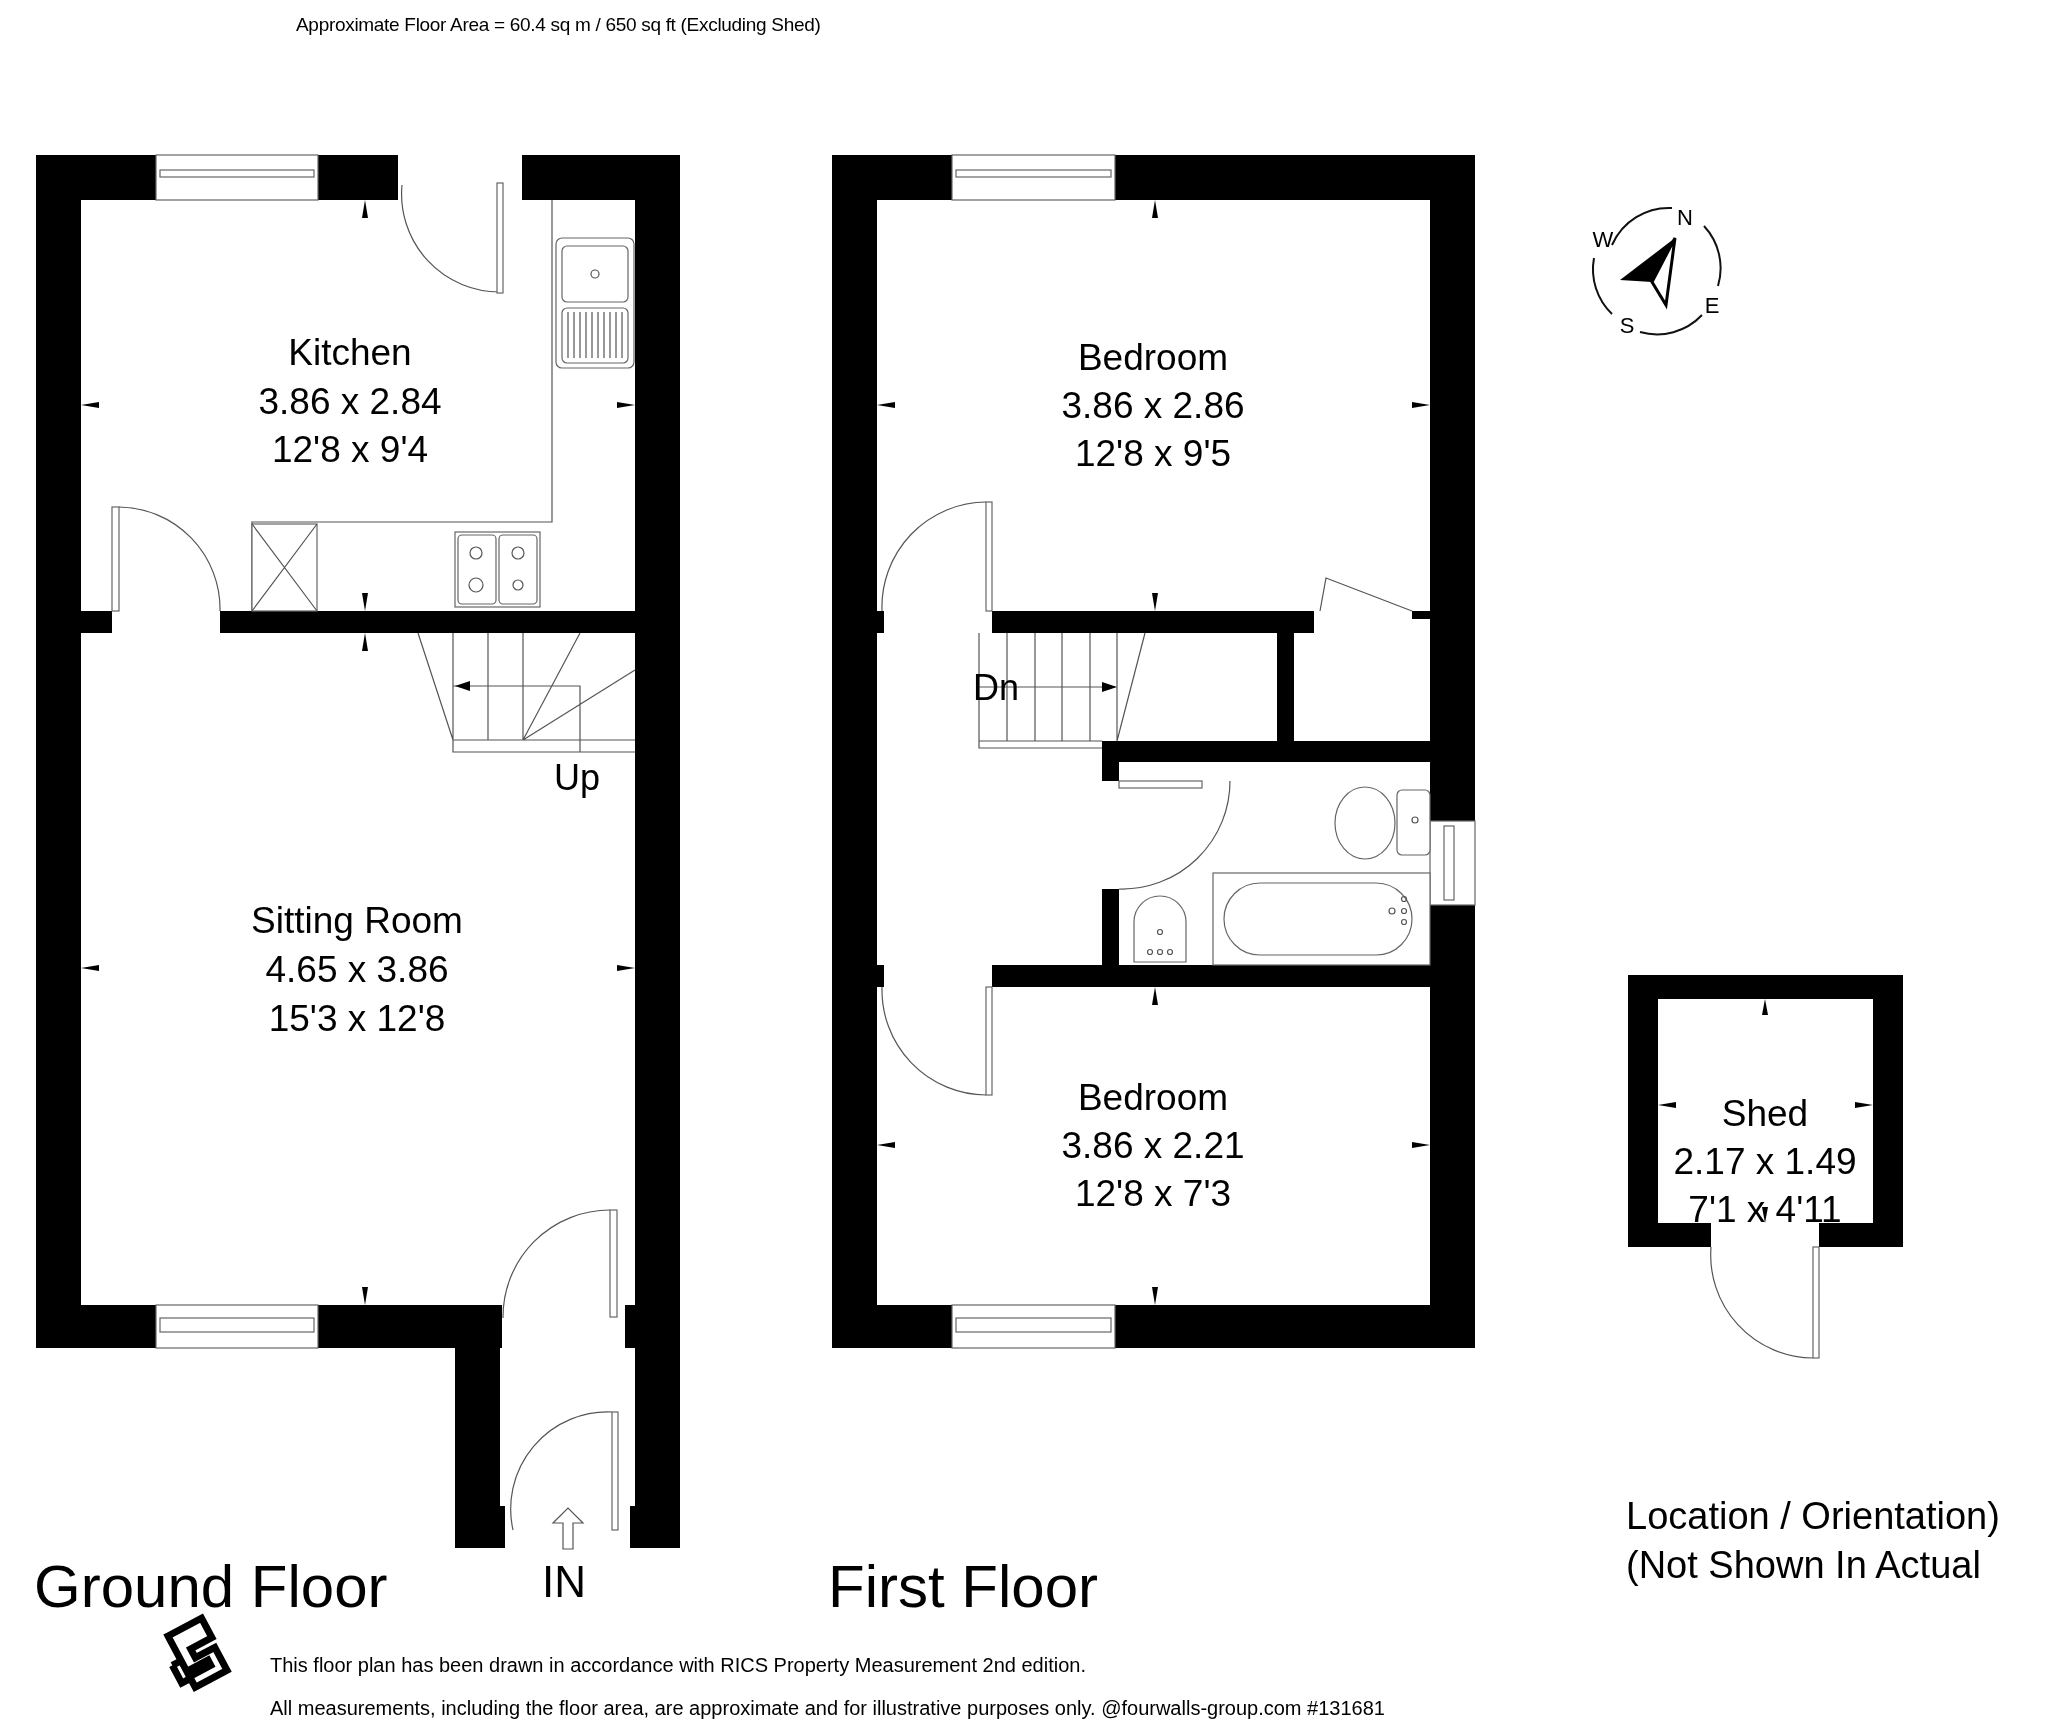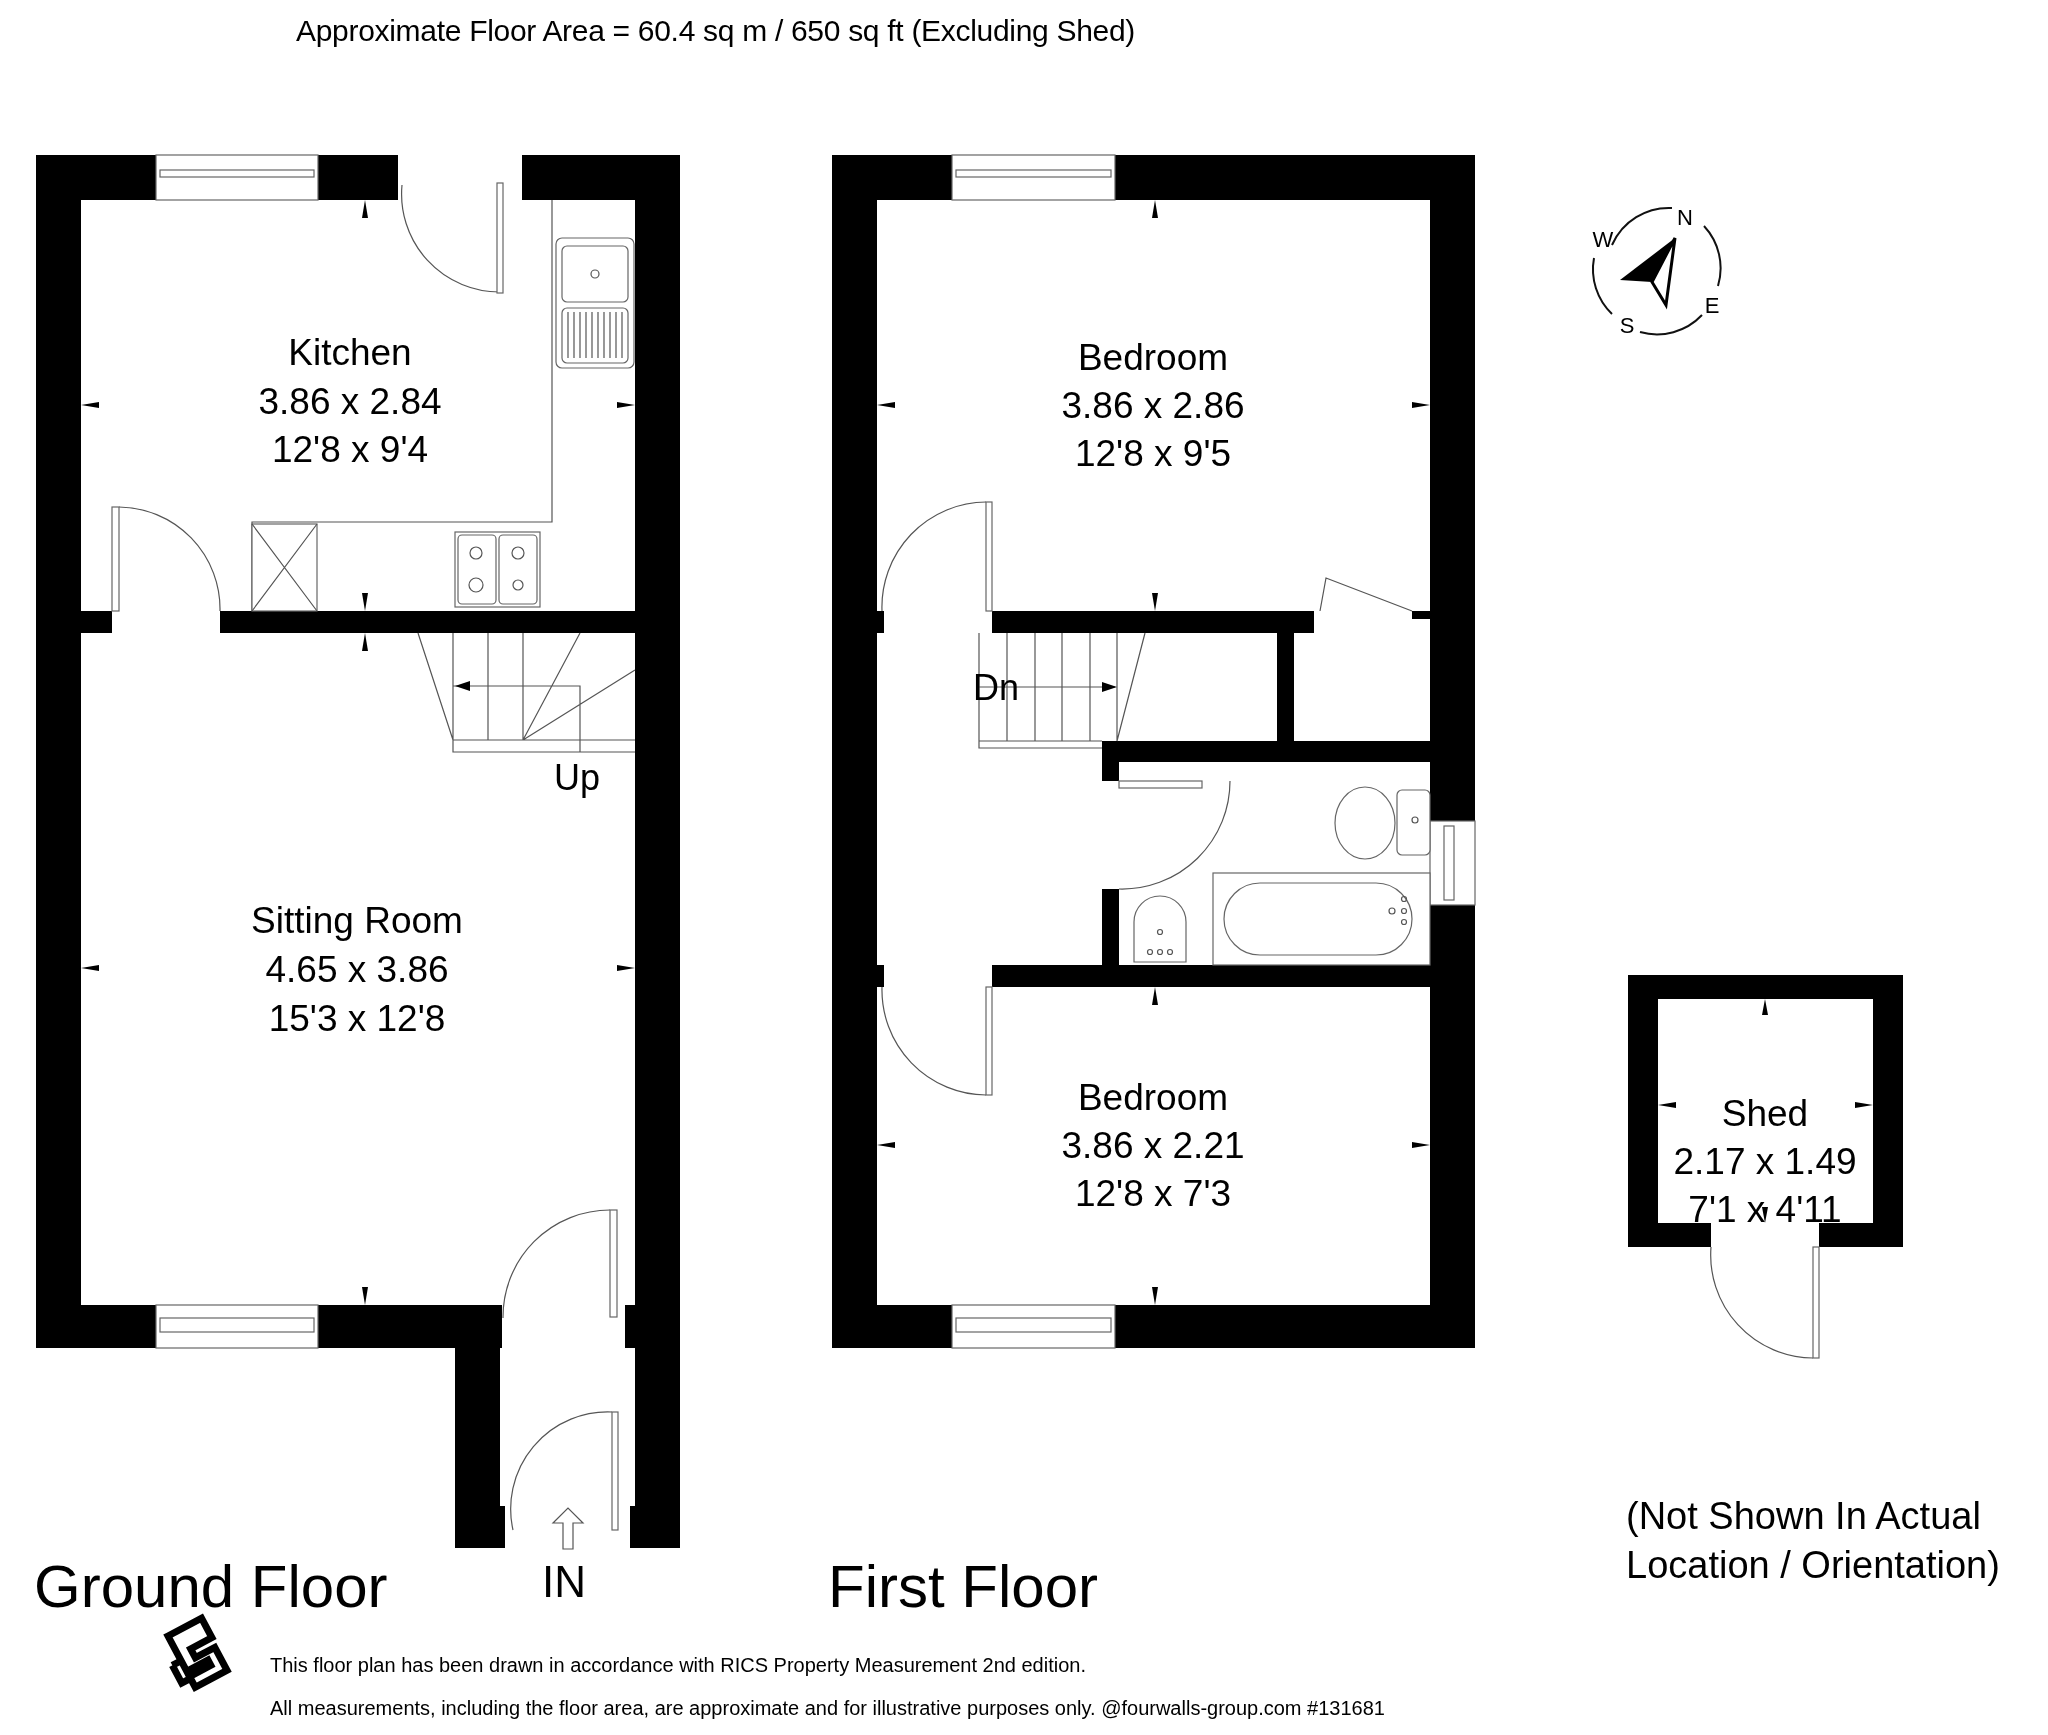--- a/index.html
+++ b/index.html
@@ -6,21 +6,21 @@
   body { width: 2048px; height: 1735px; position: relative; overflow: hidden;
          font-family: "Liberation Sans", sans-serif; color: #000; }
   svg.plan { position: absolute; left: 0; top: 0; }
   .wall { fill: #000; }
   .thin { fill: none; stroke: #555; stroke-width: 1.2; }
   .thinw { fill: #fff; stroke: #666; stroke-width: 1.2; }
   .room-name, .room-dim { font-family: "Liberation Sans", sans-serif; font-size: 37px; fill: #000; text-anchor: middle; }
   .floor-title { font-family: "Liberation Sans", sans-serif; font-size: 60px; fill: #000; }
   .label { font-family: "Liberation Sans", sans-serif; font-size: 36px; fill: #000; }
   .compass-letter { font-family: "Liberation Sans", sans-serif; font-size: 22px; fill: #000; text-anchor: middle; }
-  .header-text { position: absolute; top: 14px; left: 296px; font-size: 30px; letter-spacing: -0.3px; }
+  .header-text { position: absolute; top: 14px; left: 296px; font-size: 19px; letter-spacing: -0.3px; }
   .footer-line { position: absolute; left: 270px; font-size: 20px; }
   .note { position: absolute; left: 1626px; top: 1492px; font-size: 38px; line-height: 49px; }
 </style>
 </head>
 <body>
 
 <div class="header-text">Approximate Floor Area = 60.4 sq m / 650 sq ft (Excluding Shed)</div>
 
 <svg class="plan" width="2048" height="1735" viewBox="0 0 2048 1735">
 
@@ -257,18 +257,18 @@
     <text class="room-dim" x="1765" y="1222">7'1 x 4'11</text>
   </g>
 
   <g transform="translate(150,1632) rotate(-28)">
     <path d="M14 12 H52 V34 H28 V44 H50 V70 H14 V58 H38 V52 H14 Z" fill="none" stroke="#000" stroke-width="7"></path>
     <path d="M4 40 H14 M4 40 V60 H12" fill="none" stroke="#000" stroke-width="7"></path>
   </g>
 </svg>
 
 <div class="note">
+  <div>Location / Orientation)</div>
   <div>(Not Shown In Actual</div>
-  <div>Location / Orientation)</div>
 </div>
 
 <div class="footer-line" style="top:1654px">This floor plan has been drawn in accordance with RICS Property Measurement 2nd edition.</div>
 <div class="footer-line" style="top:1697px">All measurements, including the floor area, are approximate and for illustrative purposes only. @fourwalls-group.com #131681</div>
 
 </body></html>

